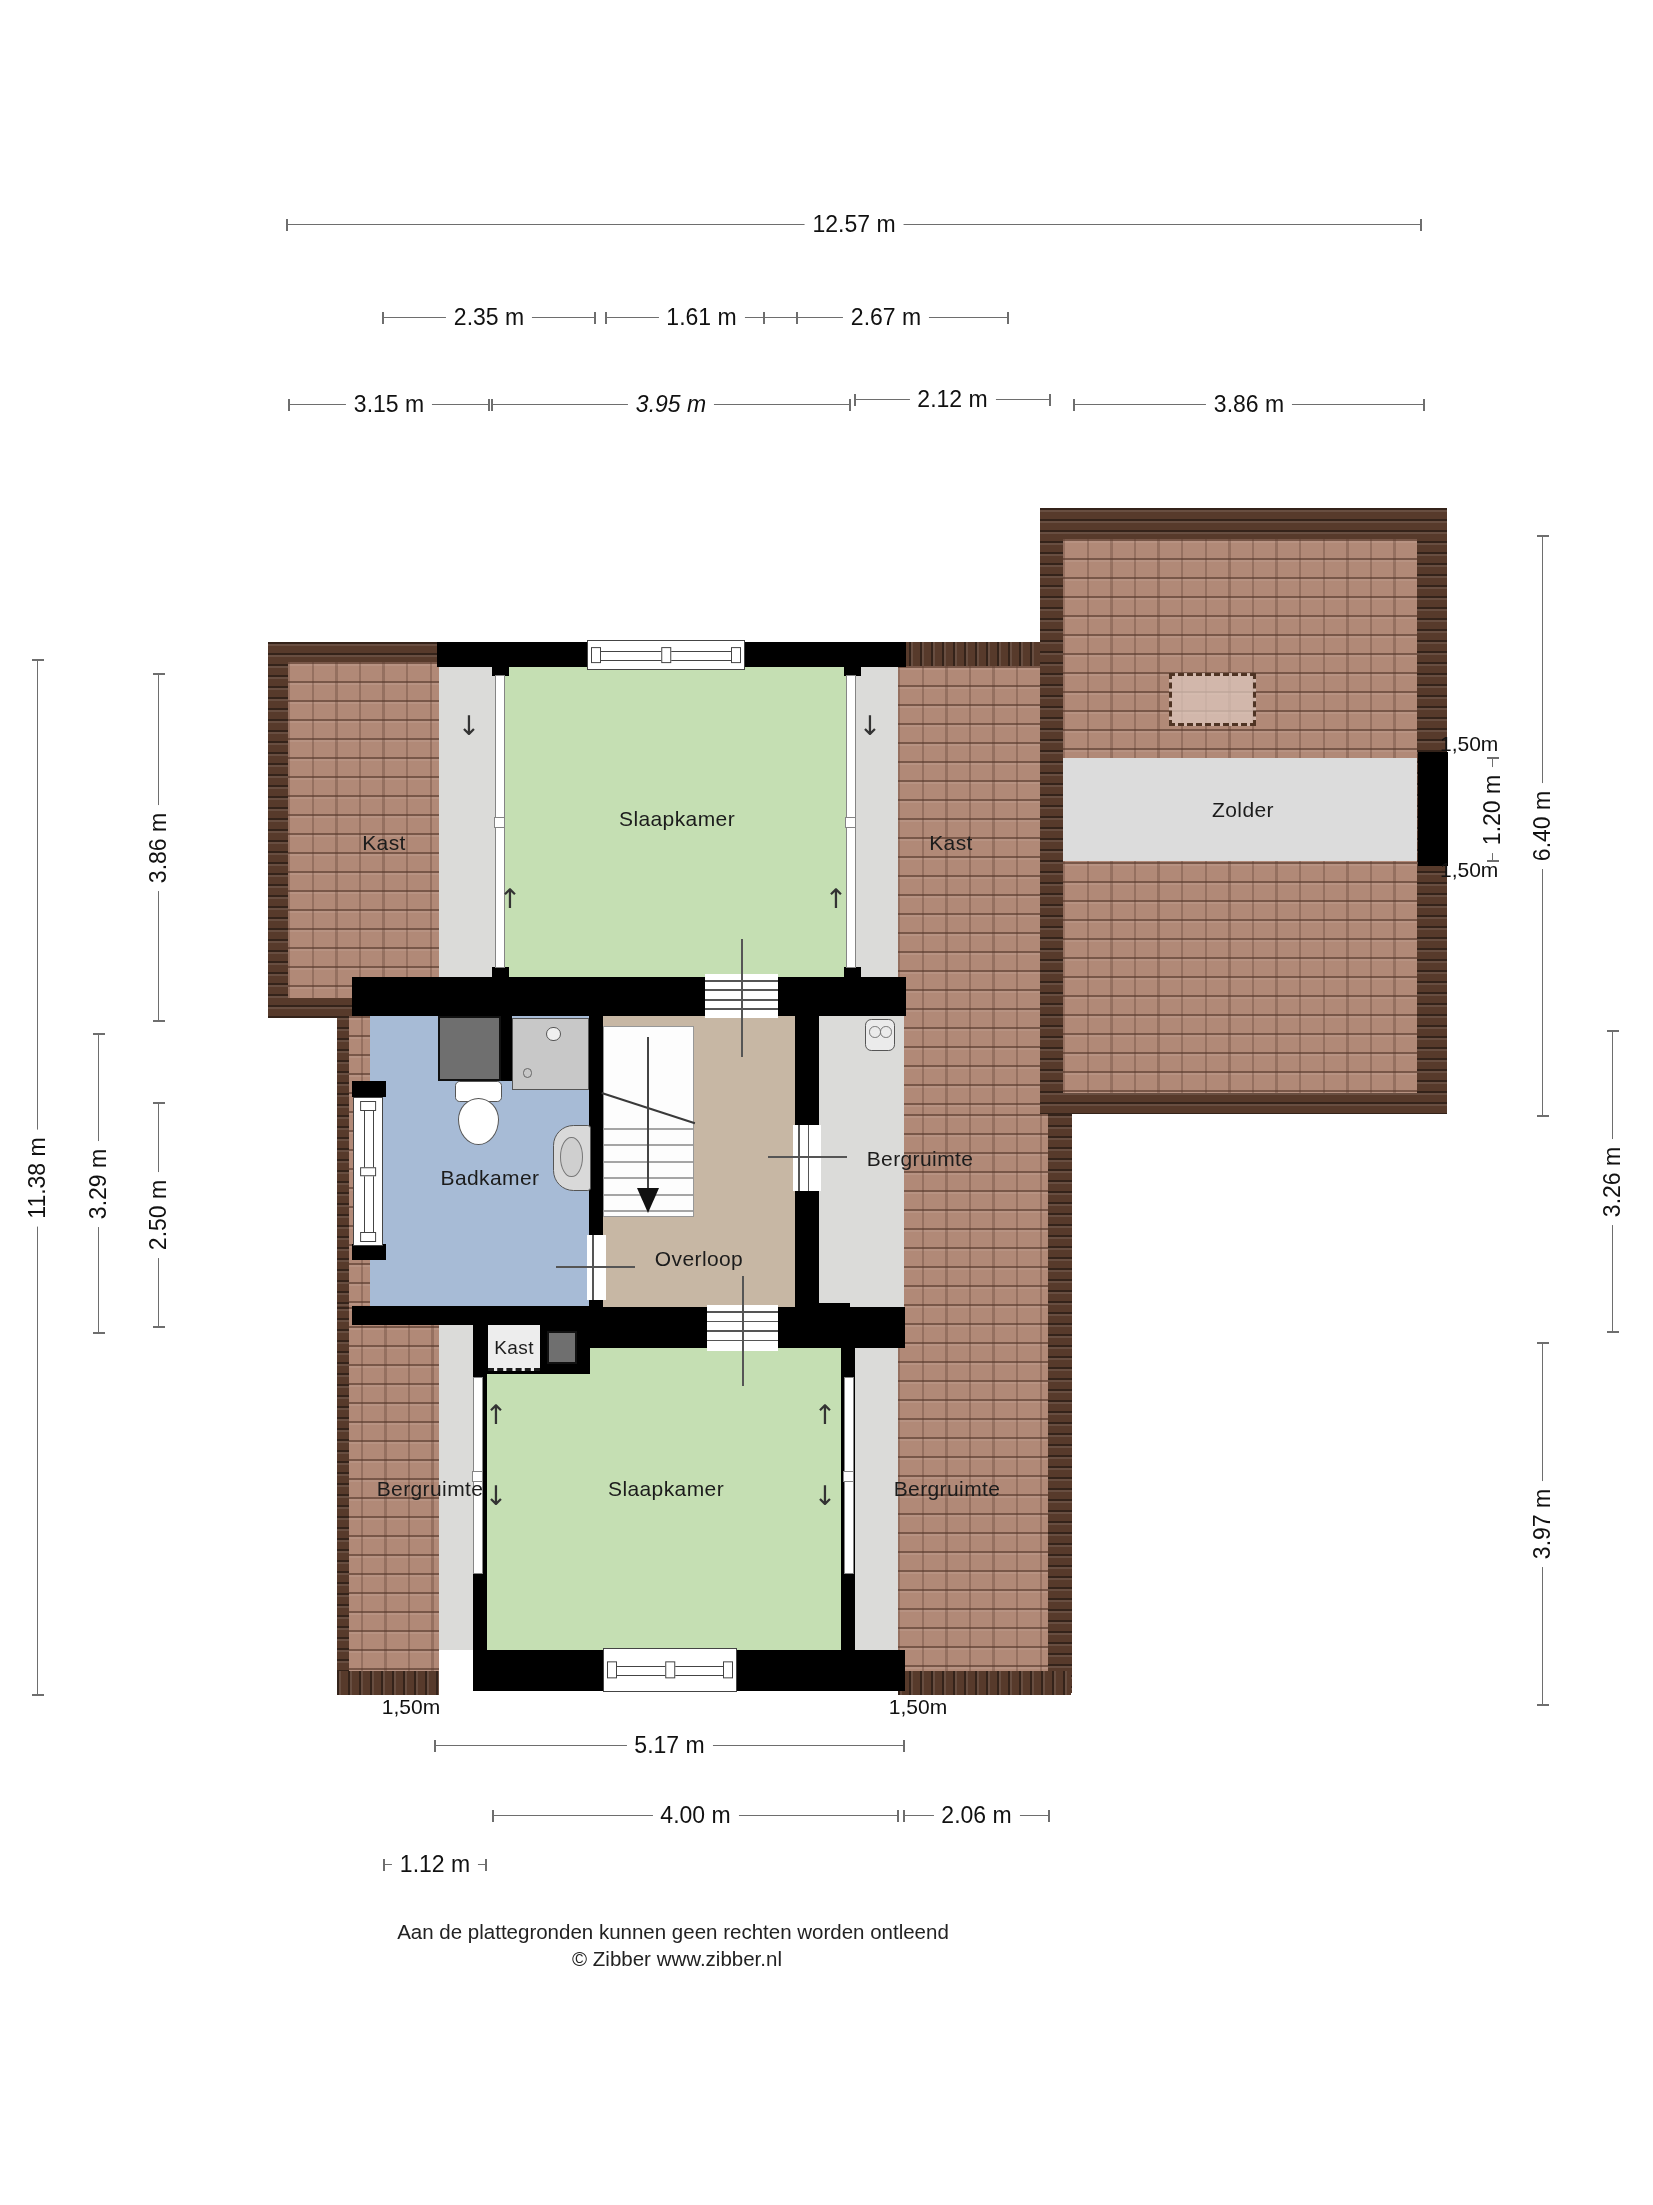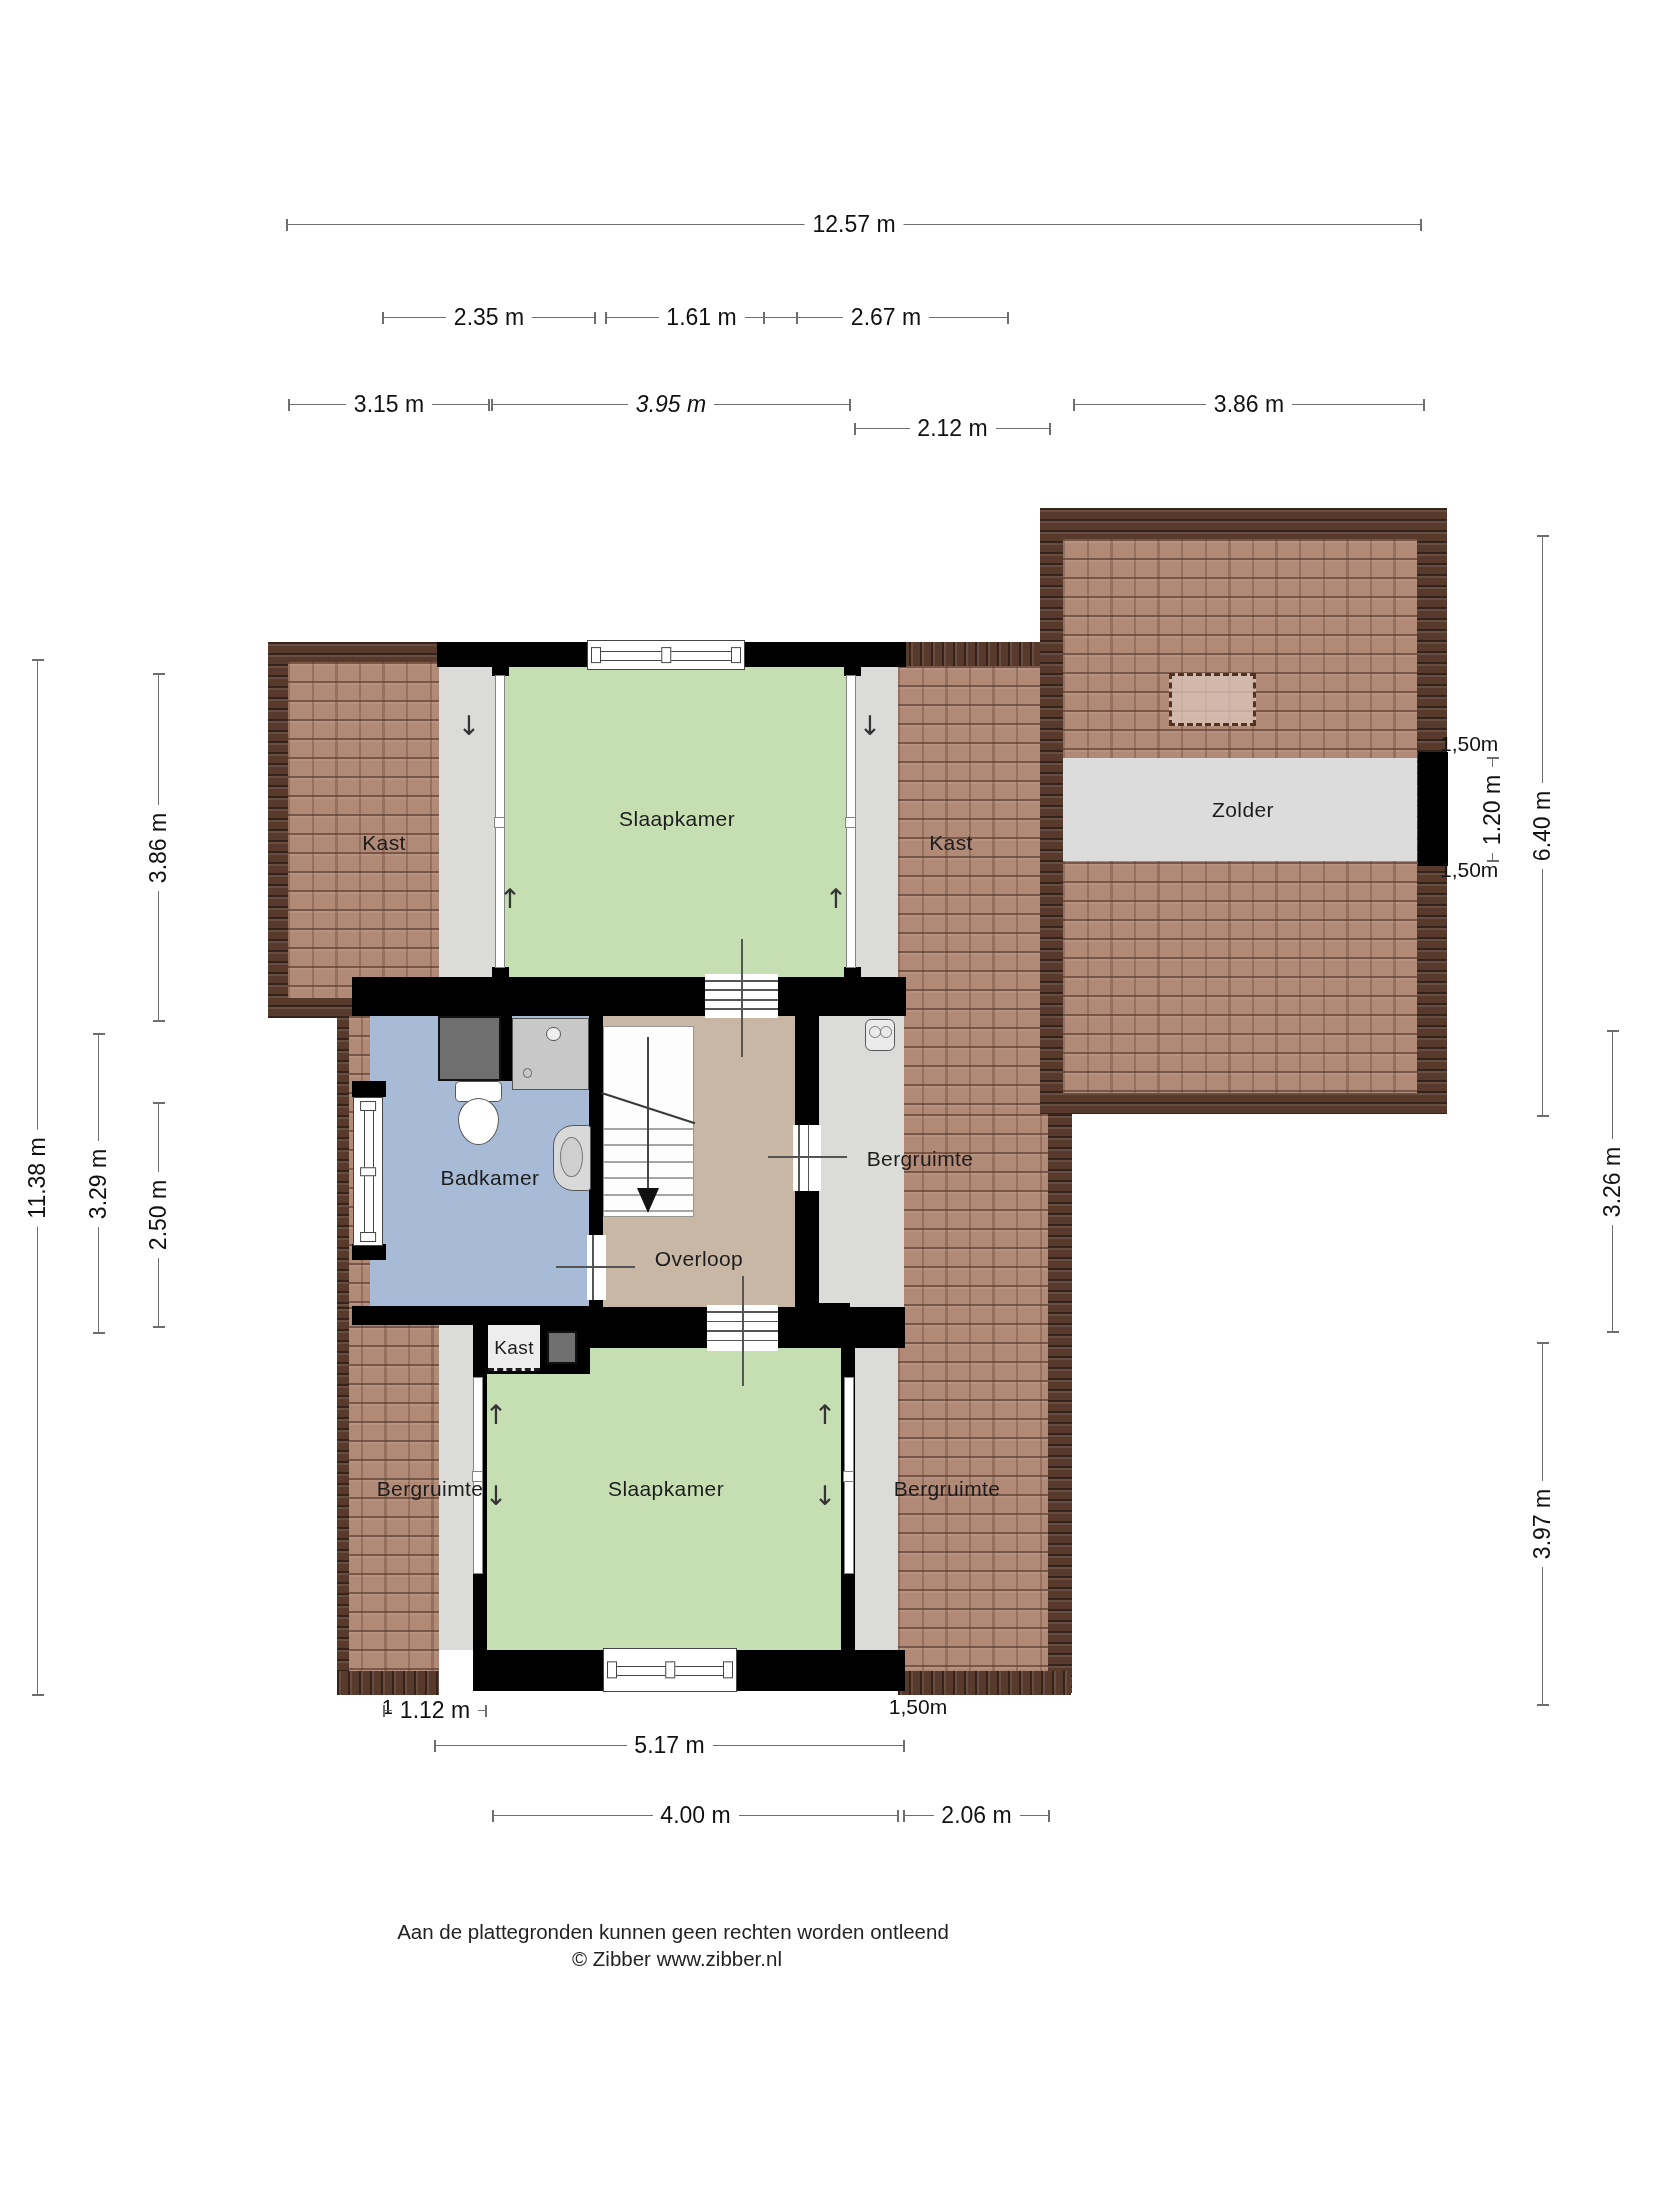--- a/index.html
+++ b/index.html
@@ -246,21 +246,21 @@
   </div>
   <div class="dimh" style="left:764px;top:317px;width:244px;">
     <span class="lab">2.67 m</span>
   </div>
   <div class="dimh" style="left:289px;top:404px;width:200px;">
     <span class="lab">3.15 m</span>
   </div>
   <div class="dimh" style="left:492px;top:404px;width:358px;font-style:italic;">
     <span class="lab">3.95 m</span>
   </div>
-  <div class="dimh" style="left:855px;top:428px;width:195px;">
+  <div class="dimh" style="left:855px;top:399px;width:195px;">
     <span class="lab">2.12 m</span>
   </div>
   <div class="dimh" style="left:1074px;top:404px;width:350px;">
     <span class="lab">3.86 m</span>
   </div>
 
   <div class="dimv" style="left:37px;top:660px;height:1035px;">
     <span class="lab">11.38 m</span>
   </div>
   <div class="dimv" style="left:158px;top:674px;height:347px;">
@@ -286,21 +286,21 @@
   </div>
   <div class="dimv" style="left:1542px;top:1343px;height:362px;">
     <span class="lab">3.97 m</span>
   </div>
 
   <span class="freelab" style="left:411px;top:1695px;transform:translateX(-50%);">1,50m</span>
   <span class="freelab" style="left:918px;top:1695px;transform:translateX(-50%);">1,50m</span>
   <div class="dimh" style="left:435px;top:1745px;width:469px;">
     <span class="lab">5.17 m</span>
   </div>
-  <div class="dimh" style="left:384px;top:1710px;width:102px;">
+  <div class="dimh" style="left:384px;top:1864px;width:102px;">
     <span class="lab">1.12 m</span>
   </div>
   <div class="dimh" style="left:493px;top:1815px;width:405px;">
     <span class="lab">4.00 m</span>
   </div>
   <div class="dimh" style="left:904px;top:1815px;width:145px;">
     <span class="lab">2.06 m</span>
   </div>
 
   <span class="footer" style="left:673px;top:1920px;">Aan de plattegronden kunnen geen rechten worden ontleend</span>

